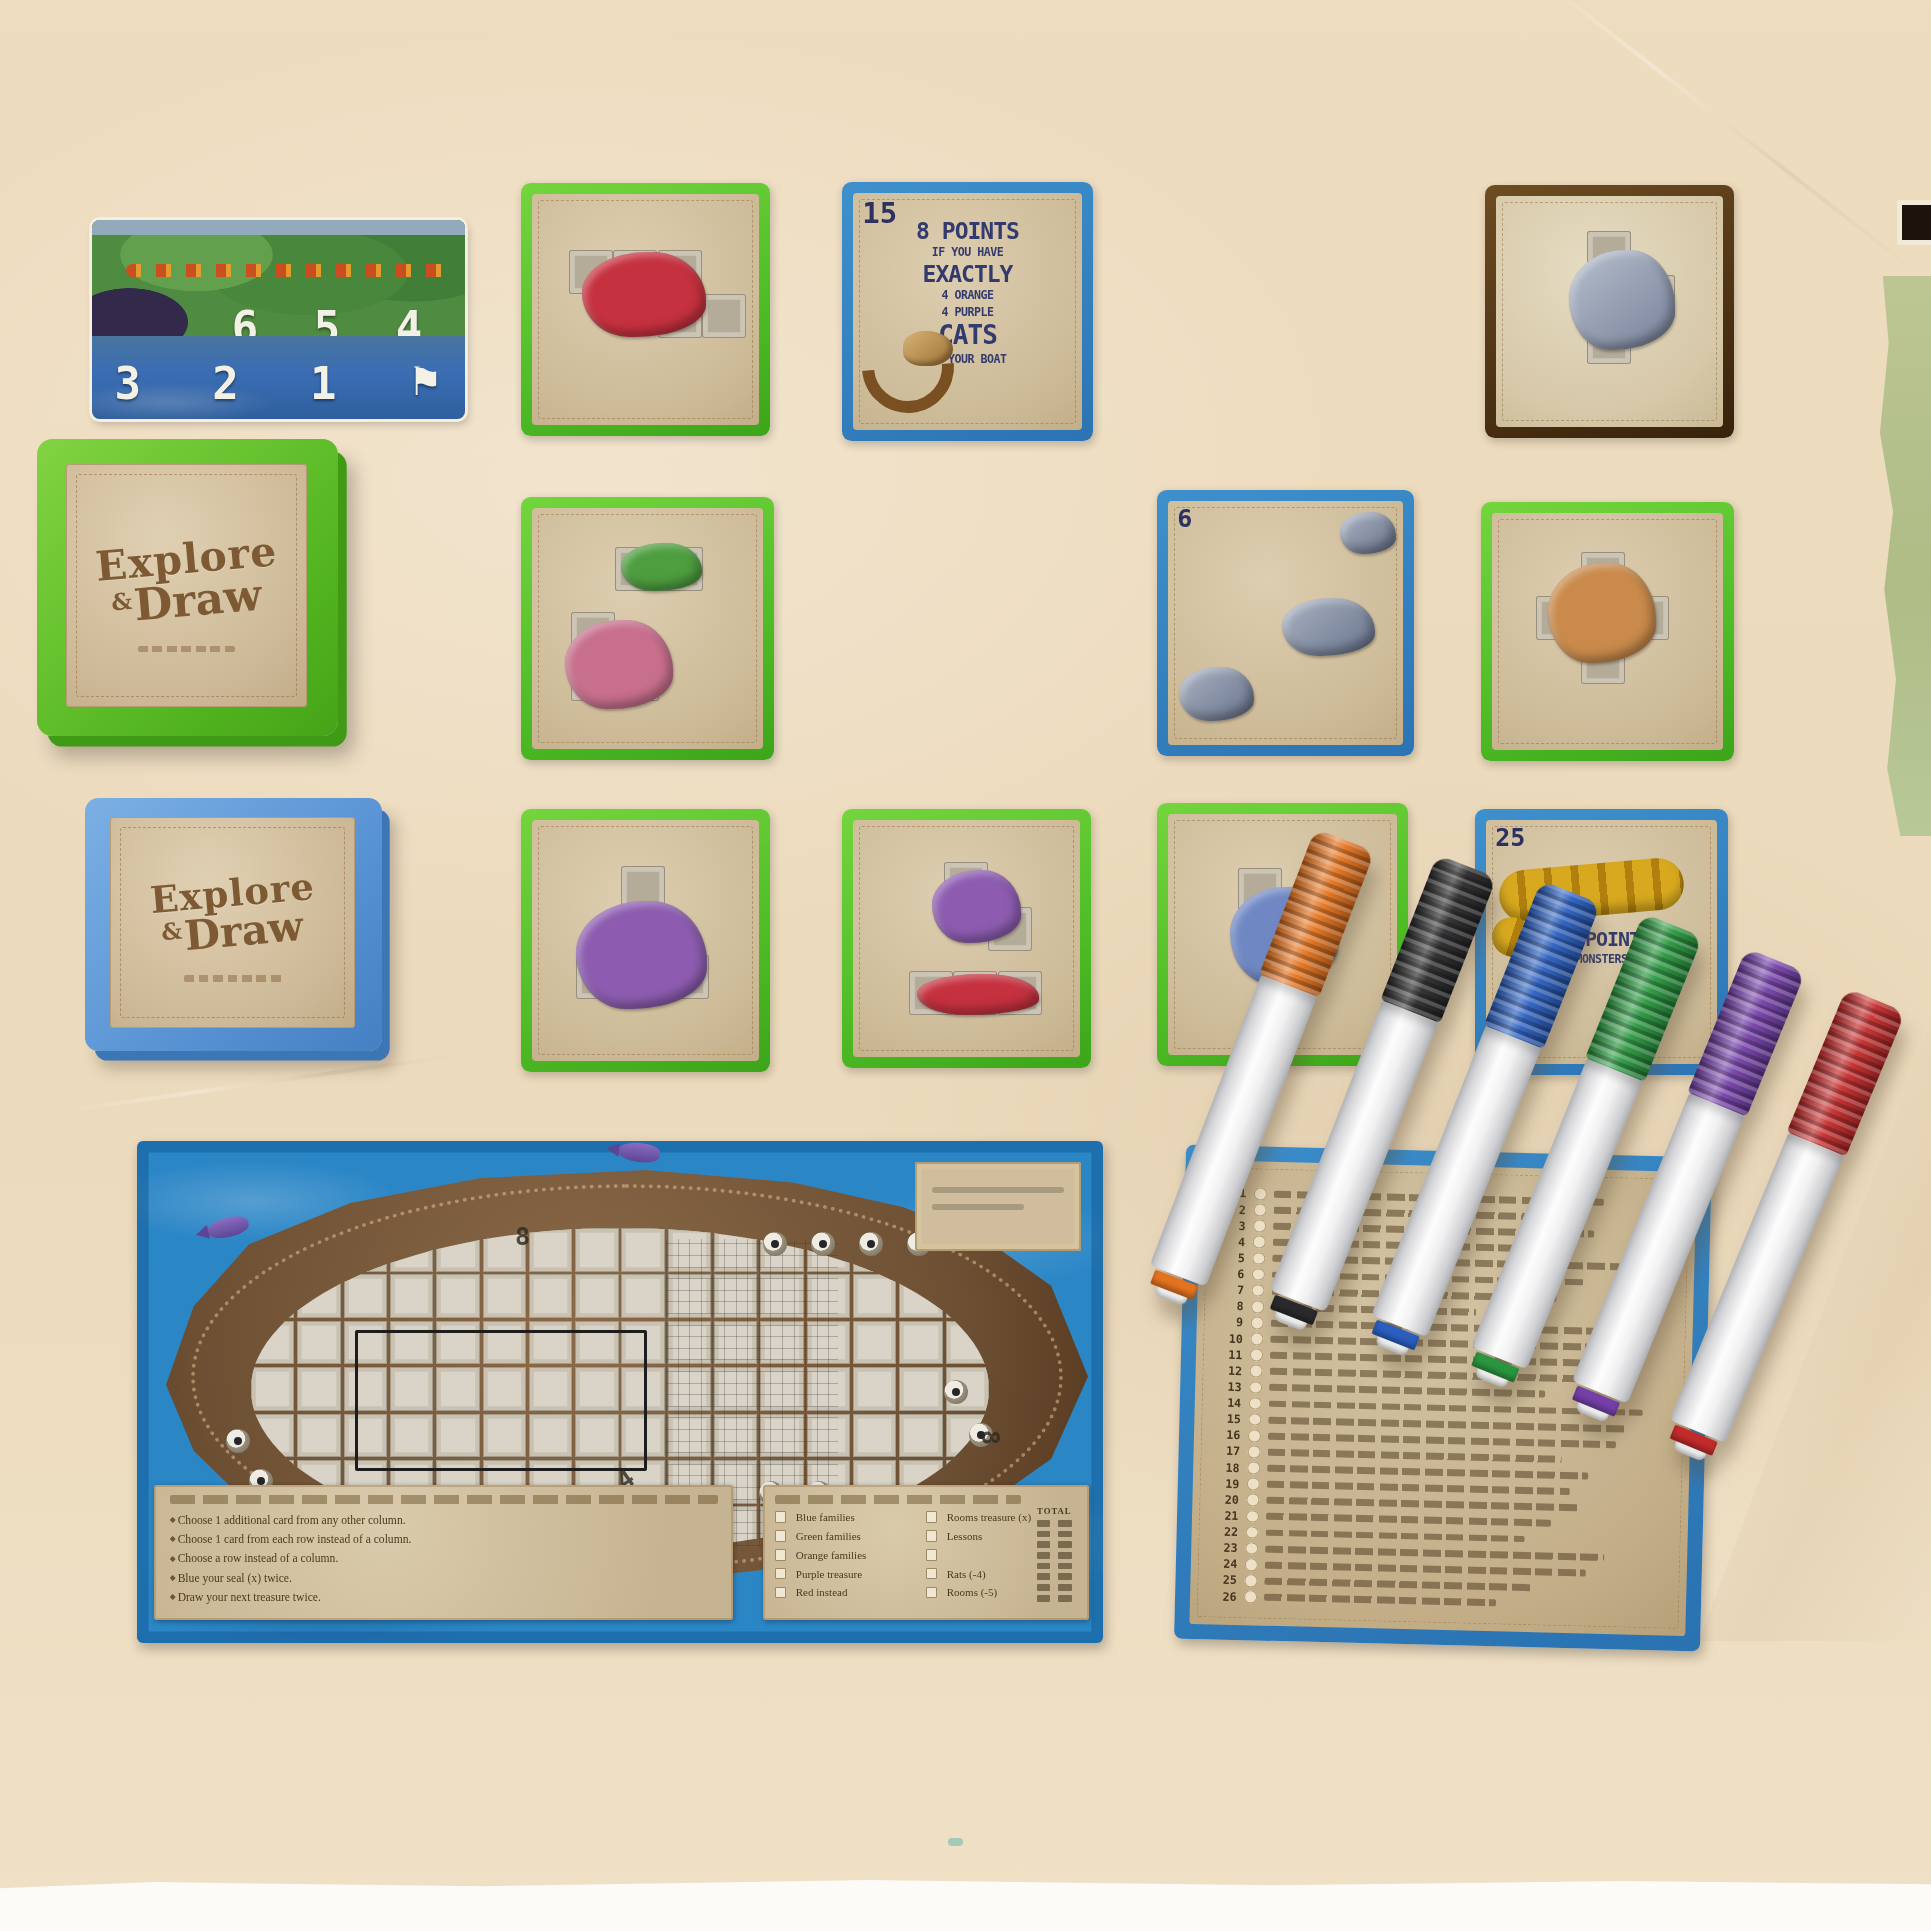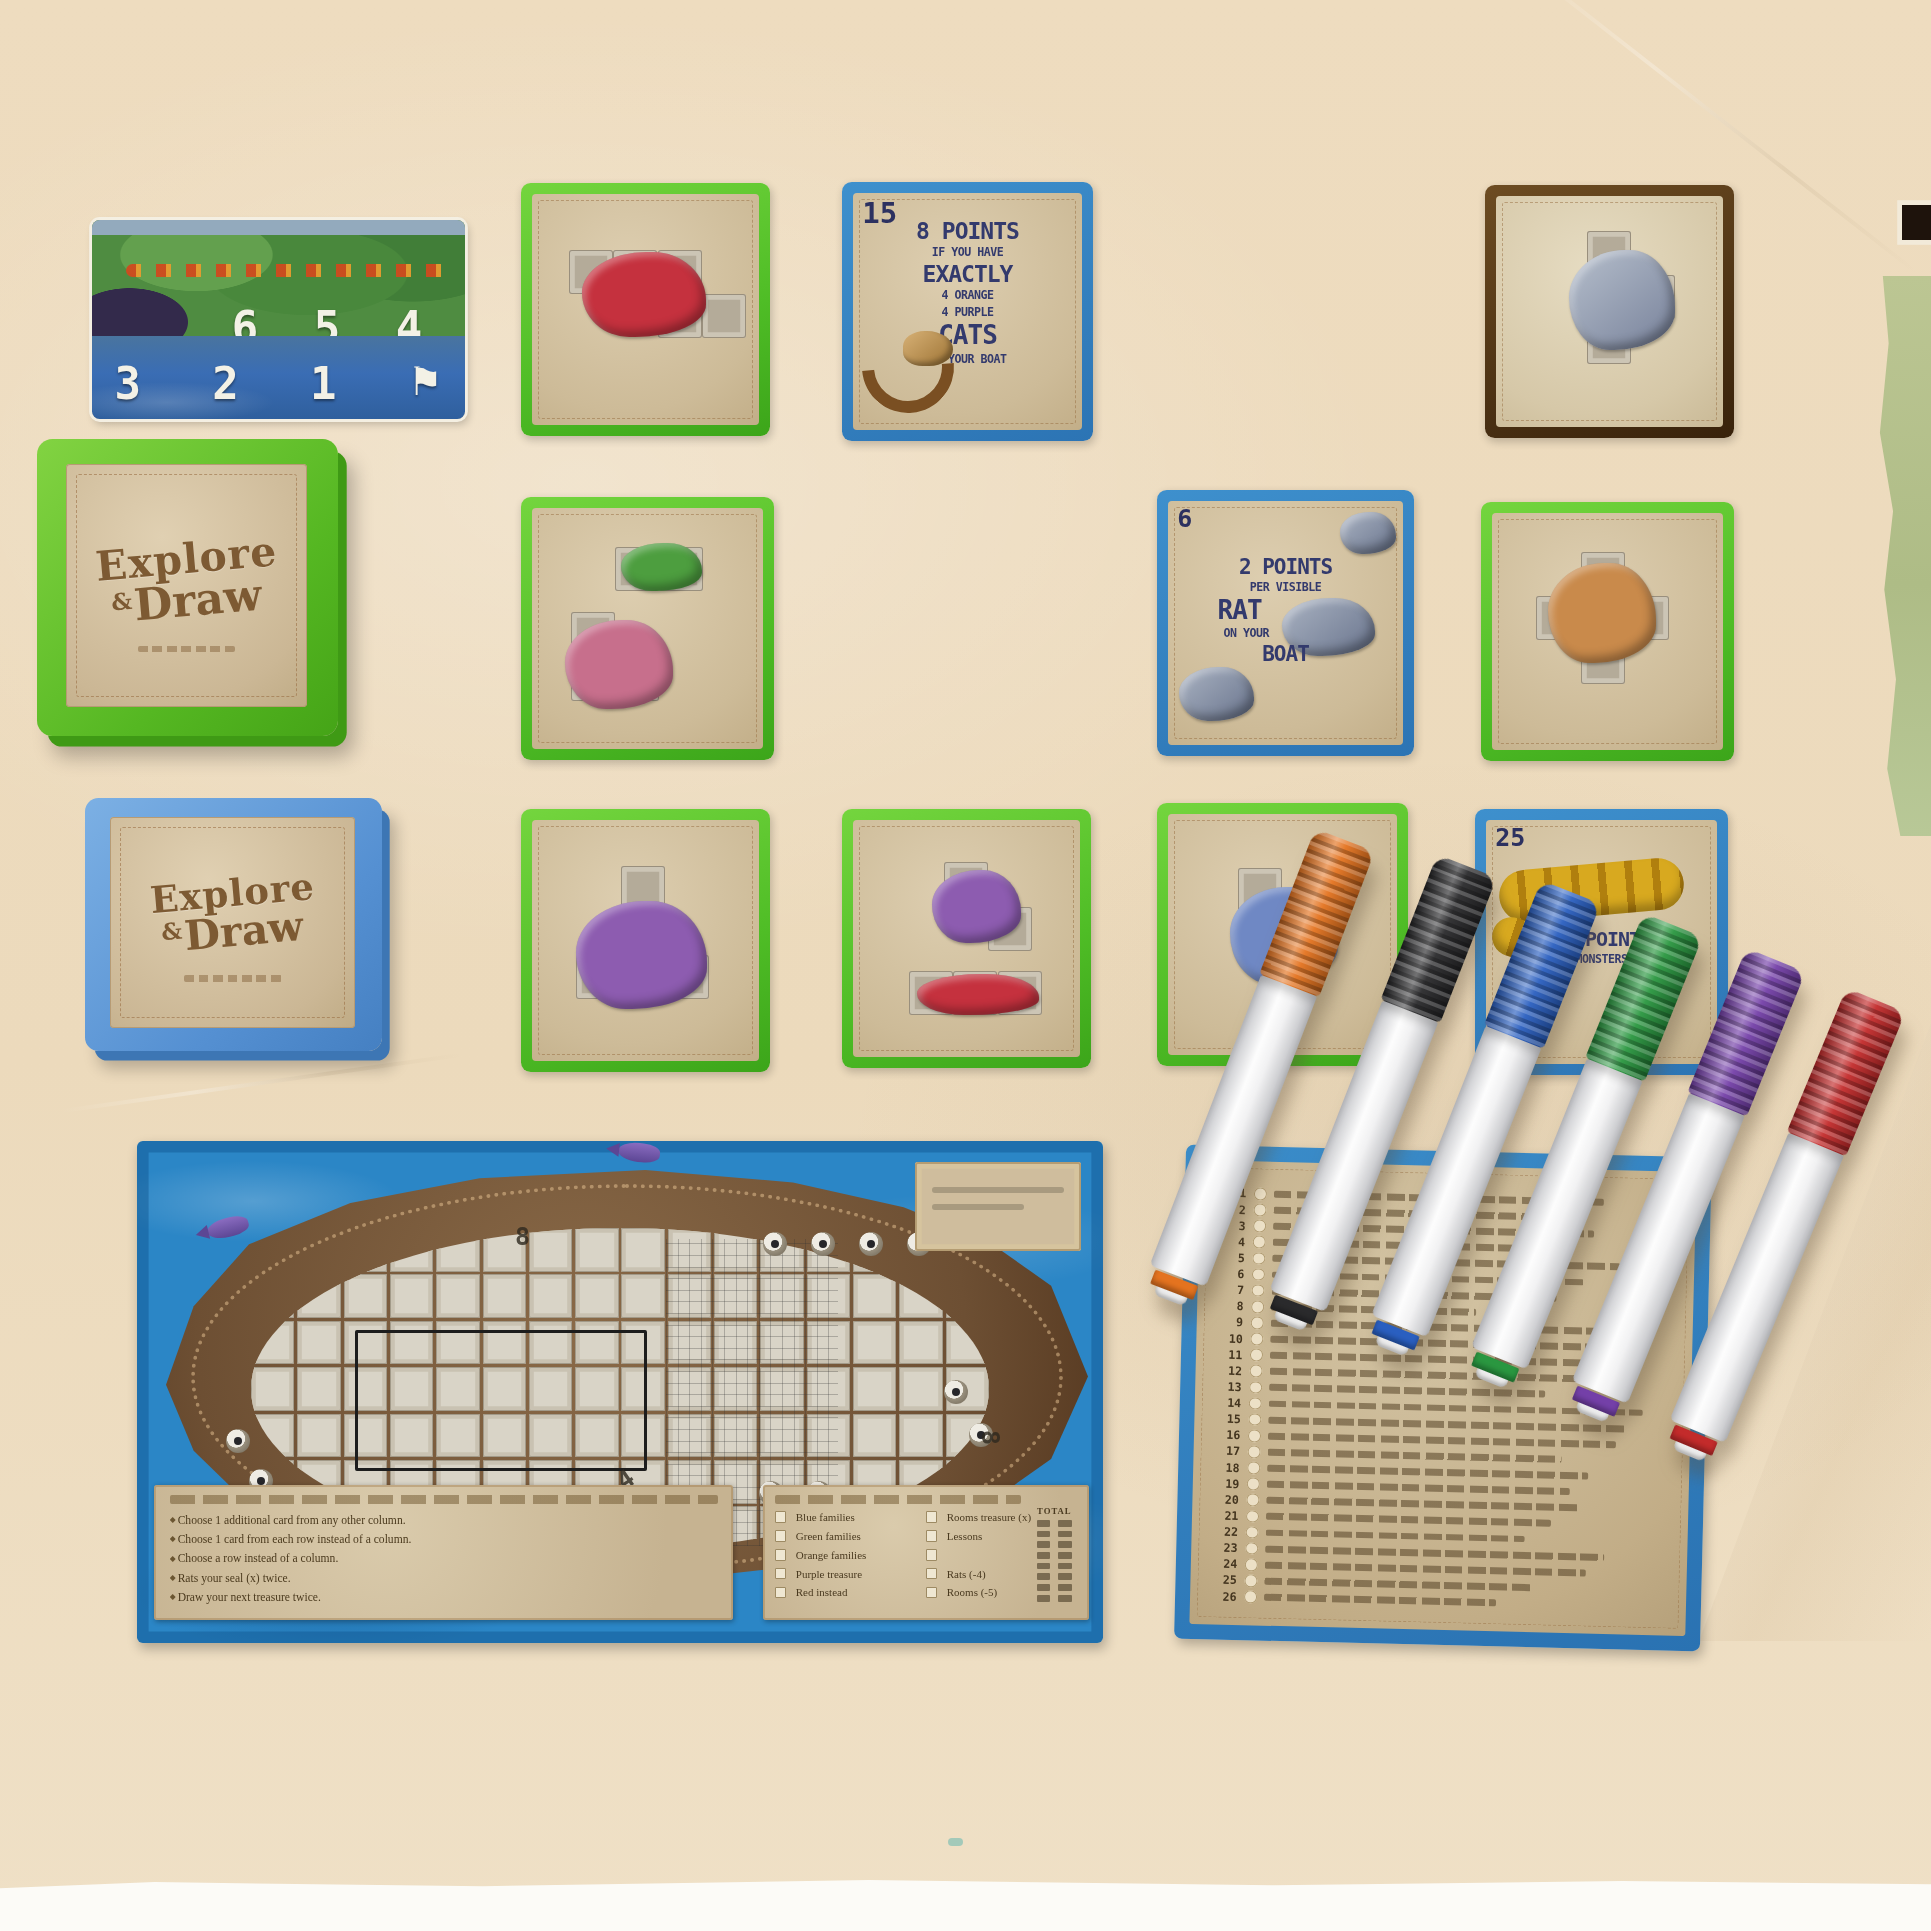--- a/index.html
+++ b/index.html
@@ -277,27 +277,20 @@
     </div>
   </div>
 
 
   <div class="card b-blue" style="left:1157px;top:490px;width:257px;height:266px">
     <div class="cin">
       <div class="cnum" style="font-size:25px">6</div>
       <div class="creature c-rat" style="left:172px;top:11.6px;width:56px;height:42px"></div>
       <div class="creature c-rat" style="left:114px;top:97px;width:93px;height:58px"></div>
       <div class="creature c-rat" style="left:11.6px;top:166px;width:75px;height:54px"></div>
-      <div class="ctext" style="top:54px">
-        <div class="tl-big" style="font-size:21px">2 POINTS</div>
-        <div class="tl-sm">PER VISIBLE</div>
-        <div class="tl-big" style="font-size:26px;text-align:left;padding-left:50px">RAT</div>
-        <div class="tl-sm" style="text-align:left;padding-left:56px">ON YOUR</div>
-        <div class="tl-big" style="font-size:21px">BOAT</div>
-      </div>
     </div>
   </div>
 
   <div class="card b-green" style="left:1481px;top:502px;width:253px;height:259px">
     <div class="cin">
       <div class="tile48" style="left:89px;top:39px"></div>
       <div class="tile48" style="left:44px;top:83px"></div>
       <div class="tile48" style="left:89px;top:83px"></div>
       <div class="tile48" style="left:133px;top:83px"></div>
       <div class="tile48" style="left:89px;top:127px"></div>
@@ -485,21 +478,21 @@
     <div id="plate">
       <div class="plate-line"></div>
       <div class="plate-line" style="width:70%"></div>
     </div>
     <div class="panel" id="panel-actions">
       <div class="phead"></div>
       <div id="actions-list">
           <div class="action-line">Choose 1 additional card from any other column.</div>
           <div class="action-line">Choose 1 card from each row instead of a column.</div>
           <div class="action-line">Choose a row instead of a column.</div>
-          <div class="action-line">Rats your seal (x) twice.</div>
+          <div class="action-line">Blue your seal (x) twice.</div>
           <div class="action-line">Draw your next treasure twice.</div>
         </div>
     </div>
     <div class="panel" id="panel-score">
       <div class="phead" style="margin-right:56px"></div>
       <div id="score-grid">
           <div class="ck"></div>
           <div class="sclabel">Blue families</div>
           <div class="ck"></div>
           <div class="sclabel">Rooms treasure (x)</div>

